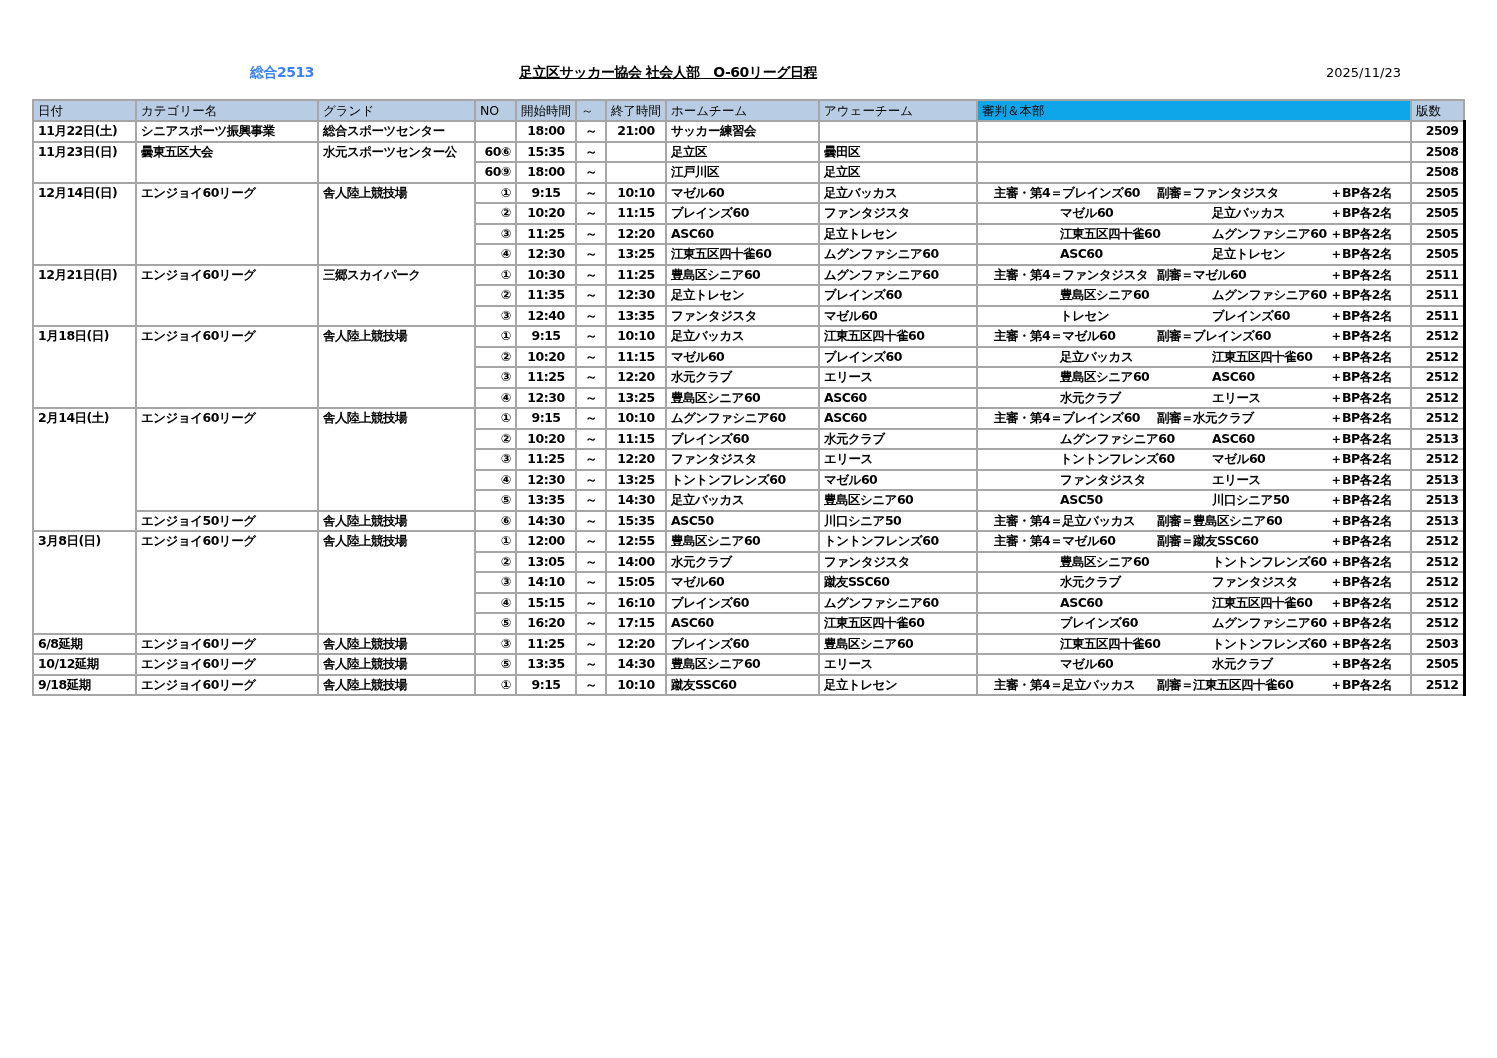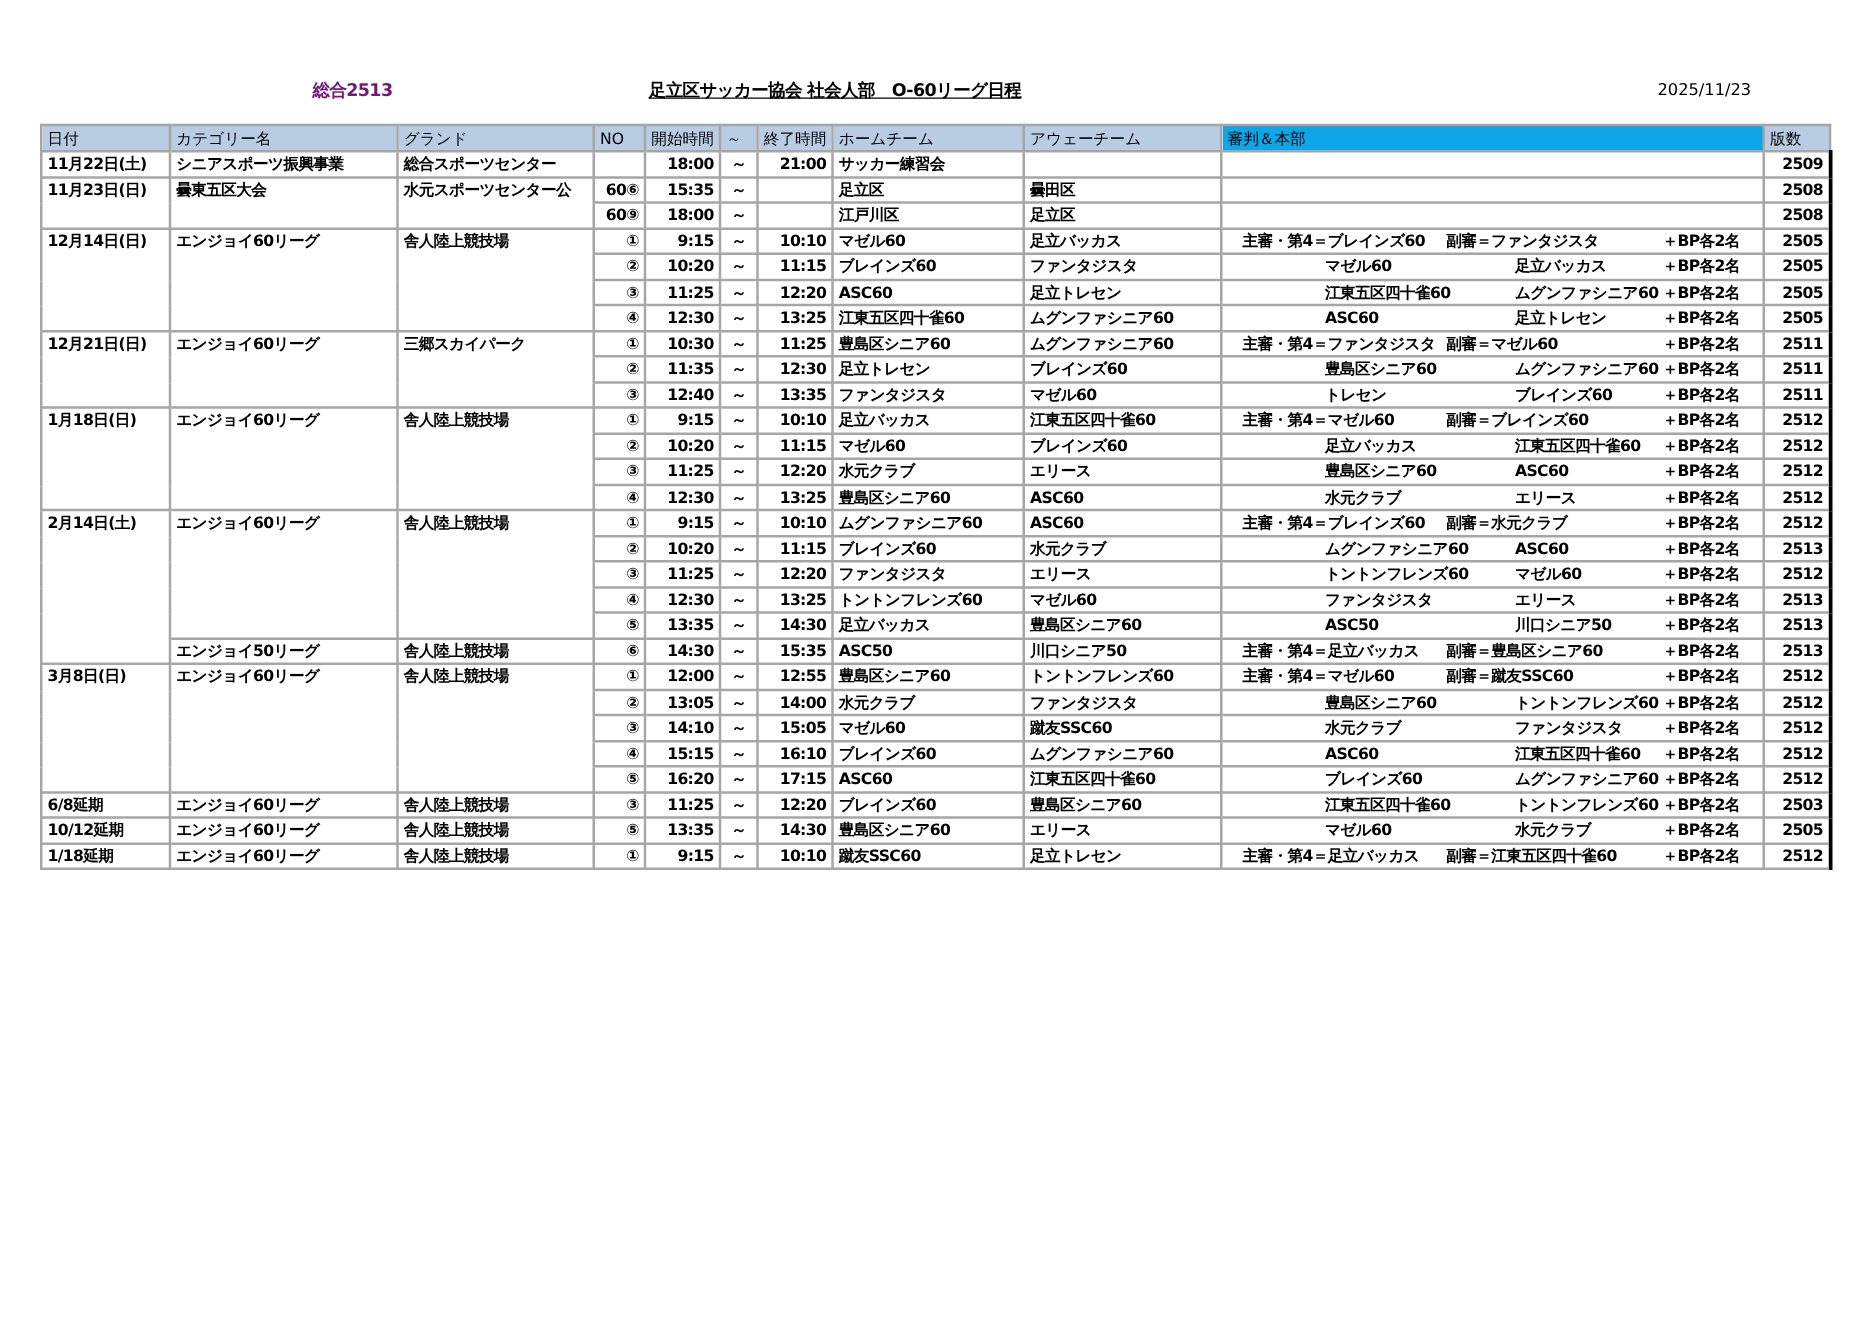--- a/index.html
+++ b/index.html
@@ -1,28 +1,28 @@
 <!DOCTYPE html>
 <html><head>
 <meta charset="utf-8">
 <style>
   html, body { margin:0; padding:0; background:#ffffff; }
   body { width:1497px; height:1058px; position:relative; font-family:"DejaVu Sans", sans-serif; color:#000; overflow:hidden; }
-  .top-left { position:absolute; left:250px; top:64px; font-size:14px; font-weight:bold; color:#701a75; letter-spacing:-0.5px; }
+  .top-left { position:absolute; left:250px; top:64px; font-size:14px; font-weight:bold; color:#3b82f6; letter-spacing:-0.5px; }
   .title { position:absolute; left:519px; top:64px; font-size:14px; font-weight:bold; text-decoration:underline; letter-spacing:-0.5px; }
   .date { position:absolute; left:1326px; top:65px; font-size:13px; }
   table.sched { position:absolute; left:32px; top:99px; border-collapse:collapse; table-layout:fixed; font-size:12.5px; }
   table.sched th, table.sched td { border:2px solid #a6a6a6; padding:0 4px; height:18.5px; white-space:nowrap; overflow:hidden; line-height:18px; }
   table.sched th { background:#b8cde4; font-weight:normal; text-align:left; height:19px; }
   table.sched th.ref-h { background:#0ea5e9; }
   table.sched td { font-weight:bold; letter-spacing:-0.5px; }
   td.c-date { padding-left:14px; }
   td.c-cat, td.c-ground { padding-left:14px; }
   td.c-no { text-align:right; font-weight:normal; }
-  td.c-start, td.c-end { text-align:right;margin-left:40px; }
+  td.c-start, td.c-end { text-align:center;margin-left:40px; }
   td.c-tilde { text-align:center; }
   td.c-home, td.c-away { padding-left:14px; }
   td.c-ver { text-align:right; padding-right:1px; border-right:3px solid #000 !important; }
   td.c-ref { position:relative; padding:0;text-align:right; }
   .ref-a, .ref-b, .ref-c { position:absolute; top:0; }
   .ref-a { left:16px; }
   .ref-b { left:179px; }
   .ref-c { left:352px; }
   .ref-a2 { left:82px; }
   .ref-b2 { left:234px; }
@@ -519,21 +519,21 @@
         <td class="c-home">豊島区シニア60</td>
         <td class="c-away">エリース</td>
         <td class="c-ref">
           <span class="ref-a ref-a2">マゼル60</span>
           <span class="ref-b ref-b2">水元クラブ</span>
           <span class="ref-c ref-c2">＋BP各2名</span>
         </td>
         <td class="c-ver">2505</td>
       </tr>
       <tr>
-        <td class="c-date">1/18延期</td>
+        <td class="c-date">9/18延期</td>
         <td class="c-cat">エンジョイ60リーグ</td>
         <td class="c-ground">舎人陸上競技場</td>
         <td class="c-no">①</td>
         <td class="c-start">9:15</td>
         <td class="c-tilde">～</td>
         <td class="c-end">10:10</td>
         <td class="c-home">蹴友SSC60</td>
         <td class="c-away">足立トレセン</td>
         <td class="c-ref">
           <span class="ref-a">主審・第4＝足立バッカス</span>

